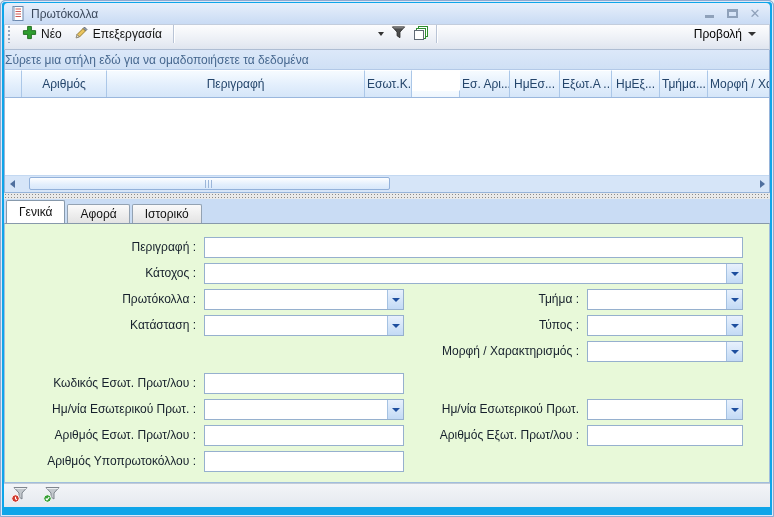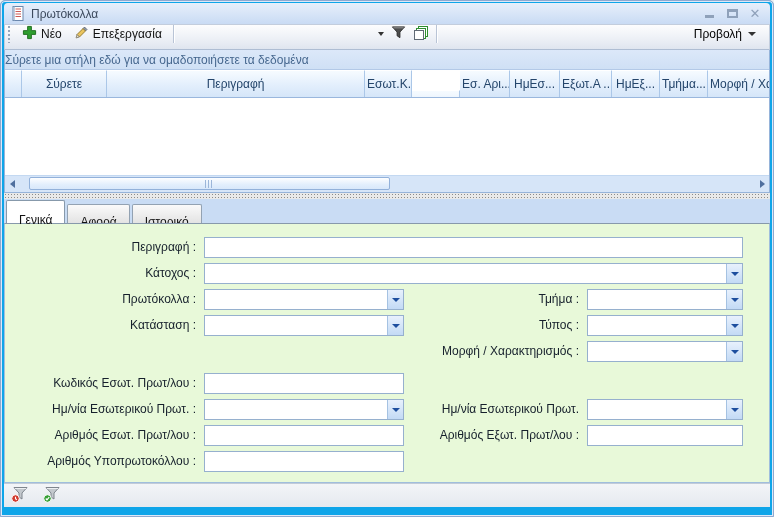--- a/index.html
+++ b/index.html
@@ -87,21 +87,21 @@
   .thumb-grip{ width:8px; height:8px;
     background-image:repeating-linear-gradient(90deg,#9cb6d9 0 1px,transparent 1px 3px); }
 
   
   .splitter{ flex:0 0 6px; background-color:#e9e9e9;
     background-image:radial-gradient(circle,#8b8b8b 28%,transparent 32%);
     background-size:3px 3px; cursor:row-resize; }
 
   
   .tabstrip{ flex:0 0 24px; background:#c9dcf4; display:flex; align-items:flex-end; padding-left:2px; }
-  .tab{ font-size:12px; color:#111; padding:8px 12px; margin-right:2px; cursor:default;
+  .tab{ font-size:12px; color:#111; padding:0 12px; margin-right:2px; cursor:default;
     border:1px solid #93a2b2; border-bottom:none; border-radius:2px 2px 0 0;
     background:linear-gradient(#fafafa,#e3e3e3); height:19px; line-height:19px; }
   .tab.active{ background:#fff; height:23px; line-height:23px; position:relative; z-index:2; border-color:#8799ab; }
 
   
   .form-panel{
     flex:1 1 auto; background:#e8f9d9;
     border:1px solid #a0bedd; border-top-color:#8799ab;
     padding-top:13px; overflow:hidden;
   }
@@ -210,21 +210,21 @@
     <button class="tb-view">
       <span>Προβολή</span>
       <span class="dd-arrow"></span>
     </button>
   </div>
 
   <div class="grid-area">
     <div class="group-panel">Σύρετε μια στήλη εδώ για να ομαδοποιήσετε τα δεδομένα</div>
     <div class="header-row">
       <div class="hcell hc0"></div>
-      <div class="hcell hc1">Σύρετε</div>
+      <div class="hcell hc1">Αριθμός</div>
       <div class="hcell hc2">Περιγραφή</div>
       <div class="hcell hc3">Εσωτ.Κ...</div>
       <div class="hcell hc4">Εσωτ. ...</div>
       <div class="hcell hc5">Εσ. Αρι...</div>
       <div class="hcell hc6">ΗμΕσ...</div>
       <div class="hcell hc7">Εξωτ.Α ...</div>
       <div class="hcell hc8">ΗμΕξ...</div>
       <div class="hcell hc9">Τμήμα...</div>
       <div class="hcell hc10">Μορφή / Χα</div>
     </div>

